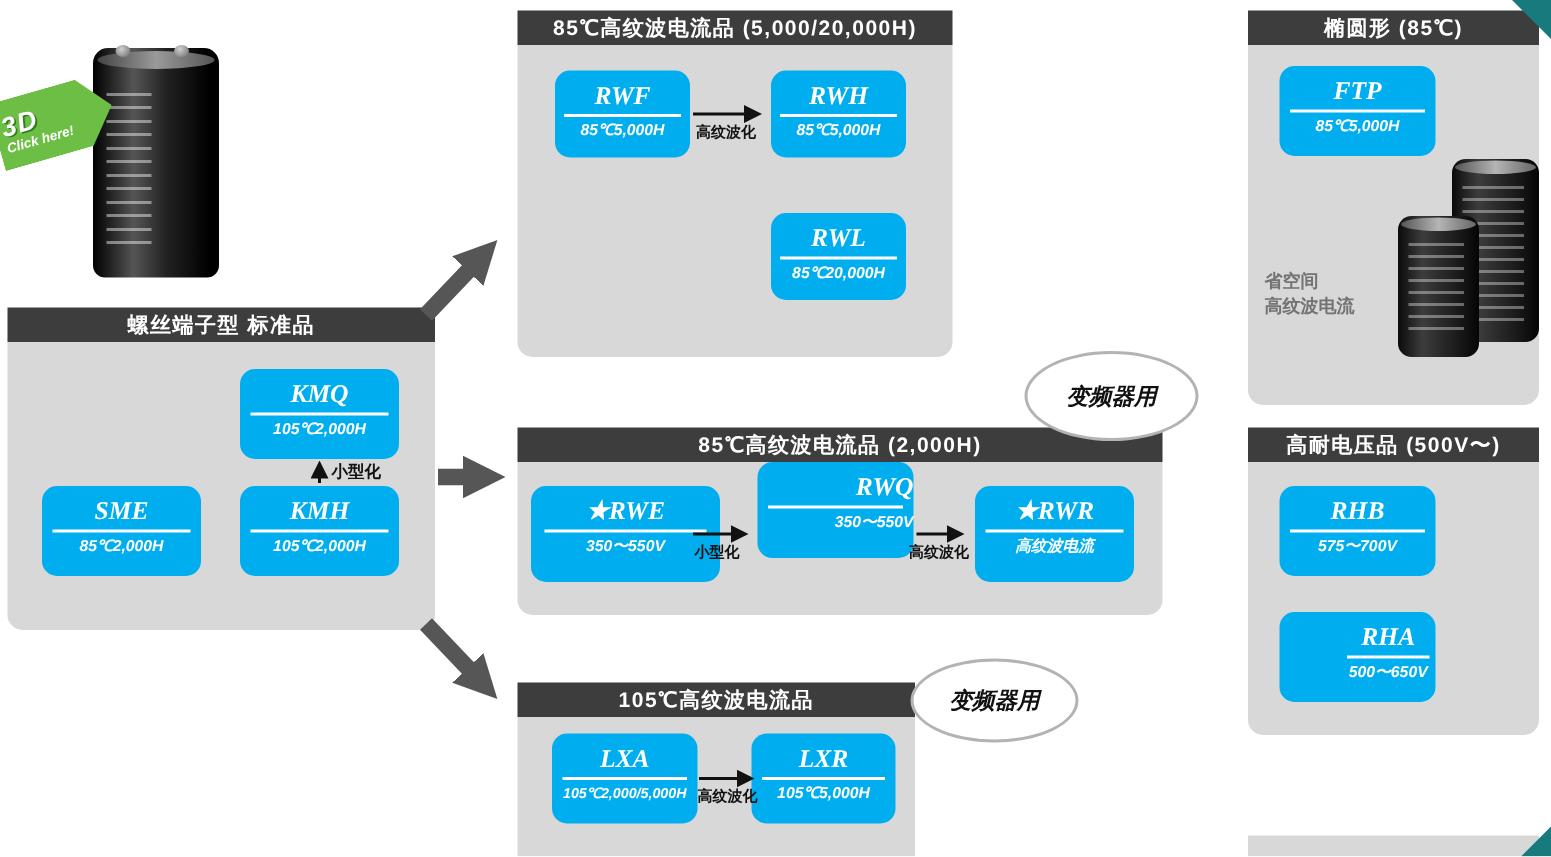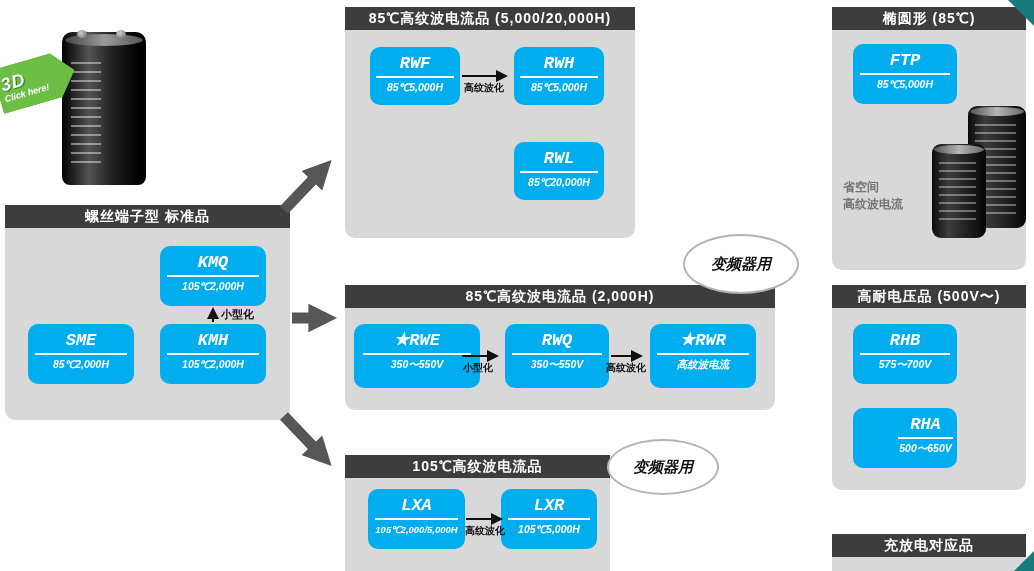--- a/index.html
+++ b/index.html
@@ -15,21 +15,21 @@
   }
   .panel-body{
     position:absolute;background:#d8d8d8;border-radius:0 0 10px 10px;z-index:1;
   }
   
   .pbox{
     position:absolute;background:#00aeef;border-radius:10px;color:#fff;
     text-align:center;z-index:3;padding-top:7px;box-sizing:border-box;
   }
   .pname{
-    font-family:Liberation Mono, monospace;font-style:italic;font-weight:bold;
+    font-family:Liberation Serif, serif;font-style:italic;font-weight:bold;
     font-size:17px;line-height:20px;white-space:nowrap;
   }
   .prule{height:2px;background:#fff;width:86%;margin:2px auto 3px;}
   .pspec{
     font-style:italic;font-weight:bold;font-size:10.5px;line-height:13px;white-space:nowrap;
   }
   .pspec.tight{font-size:9.5px;}
   
   .flabel{
     position:absolute;font-weight:bold;font-size:10px;color:#111;z-index:6;
@@ -143,21 +143,21 @@
   <div class="flabel" style="left:464px;top:81px;">高纹波化</div>
 
   <div class="panel-header" style="left:345px;top:285px;width:430px;">85℃高纹波电流品 (2,000H)</div>
   <div class="panel-body" style="left:345px;top:308px;width:430px;height:102px;"></div>
 
   <div class="pbox" style="left:354px;top:324px;width:126px;height:64px;">
     <div class="pname">★RWE</div>
     <div class="prule"></div>
     <div class="pspec">350〜550V</div>
   </div>
-  <div class="pbox" style="left:505px;top:324px;width:104px;height:64px;">
+  <div class="pbox" style="left:505px;top:308px;width:104px;height:64px;text-align:right;">
     <div class="pname">RWQ</div>
     <div class="prule"></div>
     <div class="pspec">350〜550V</div>
   </div>
   <div class="pbox" style="left:650px;top:324px;width:106px;height:64px;">
     <div class="pname">★RWR</div>
     <div class="prule"></div>
     <div class="pspec">高纹波电流</div>
   </div>
   <div class="flabel" style="left:463px;top:361px;">小型化</div>
@@ -208,21 +208,20 @@
     <div class="pname">RHB</div>
     <div class="prule"></div>
     <div class="pspec">575〜700V</div>
   </div>
   <div class="pbox" style="left:853px;top:408px;width:104px;height:60px;padding-left:41px;">
     <div class="pname">RHA</div>
     <div class="prule"></div>
     <div class="pspec">500〜650V</div>
   </div>
 
-  <div class="panel-header" style="left:832px;top:534px;width:194px;">充放电对应品</div>
   <div class="panel-body" style="left:832px;top:557px;width:194px;height:14px;border-radius:0;"></div>
 
   <svg class="overlay" width="1034" height="571" viewBox="0 0 1034 571">
     <defs>
       <marker id="bigHead" markerWidth="2.6" markerHeight="2.6" refX="1.6" refY="1.3" orient="auto" markerUnits="strokeWidth">
         <path d="M0,0 L2.6,1.3 L0,2.6 Z" fill="#565656"></path>
       </marker>
       <marker id="smallHead" markerWidth="6" markerHeight="6" refX="4.5" refY="3" orient="auto" markerUnits="strokeWidth">
         <path d="M0,0 L6,3 L0,6 Z" fill="#111"></path>
       </marker>

